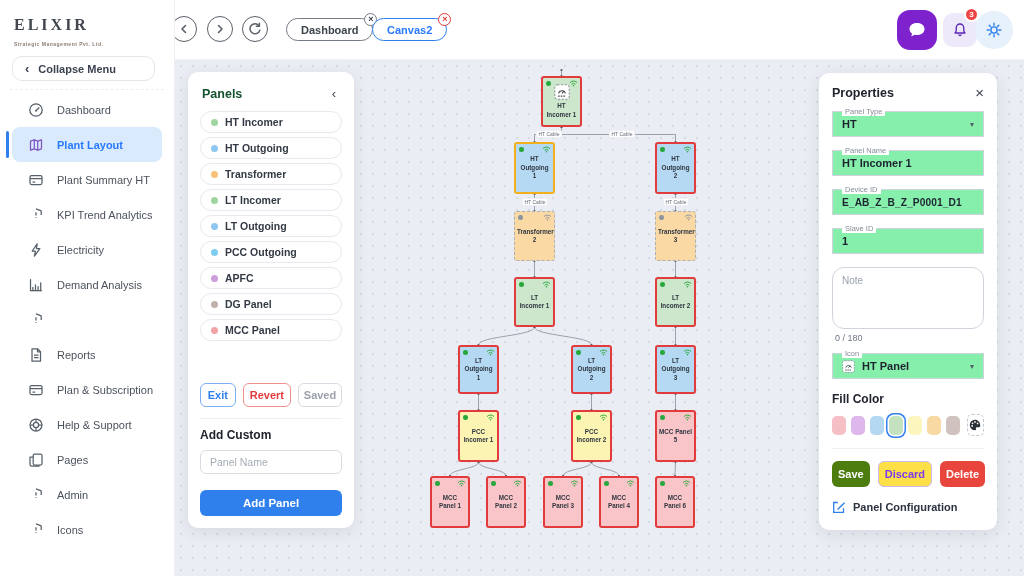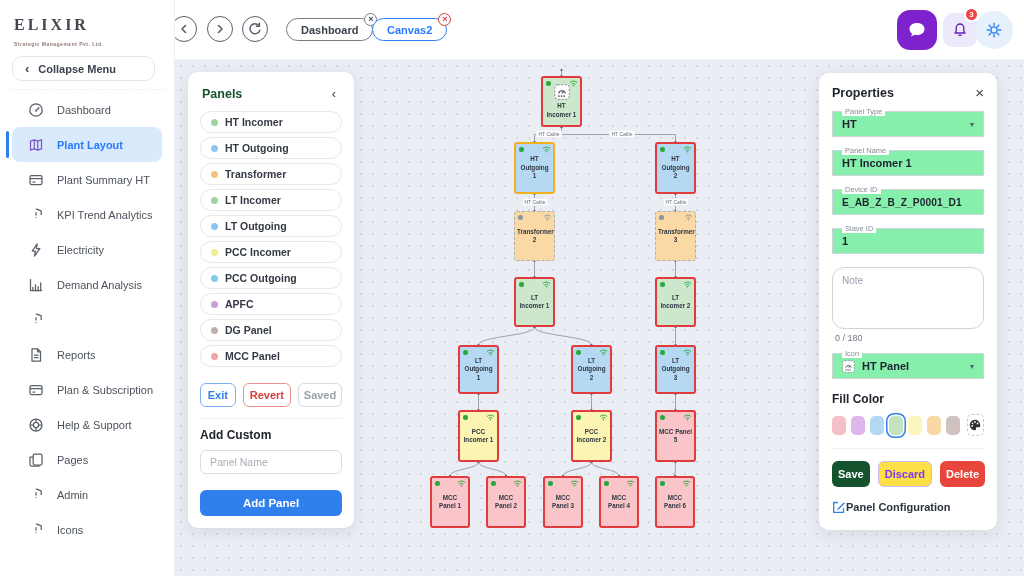--- a/index.html
+++ b/index.html
@@ -114,24 +114,24 @@
   .fill-label{font-size:12px;font-weight:700;color:#20242e;margin:2px 0 8px 0}
   .swatch-row{display:flex;align-items:center;gap:4.5px;margin-bottom:12px}
   .swatch{width:19px;height:19px;border-radius:5px;cursor:pointer}
   .swatch.selected{box-shadow:0 0 0 1.5px #fff,0 0 0 3px #2f80ed}
   .palette-btn{width:22px;height:22px;border:1px dashed #c3c9d2;border-radius:5px;background:#fff;margin-left:2px;
     display:flex;align-items:center;justify-content:center;cursor:pointer}
   .props-hr{border:none;border-top:1px solid #eef0f3;margin:2px 0 12px 0}
   .props-btns{display:flex;gap:8px;margin-bottom:13px}
   .p-btn{height:26px;border-radius:6px;font-size:11px;font-weight:700;display:flex;align-items:center;
     justify-content:center;cursor:pointer}
-  .btn-save{width:47px;background:#14532d;color:#fff;border:none}
+  .btn-save{width:47px;background:#4d7c0f;color:#fff;border:none}
   .btn-discard{width:58px;background:#fde047;border:1.2px solid #cbb9f2;color:#7c3aed}
   .btn-delete{width:52px;background:#e8453c;color:#fff;border:none}
-  .panel-config{display:flex;align-items:center;font-size:11px;font-weight:700;color:#2b3340;cursor:pointer}
+  .panel-config{display:flex;align-items:center;gap:7px;font-size:11px;font-weight:700;color:#2b3340;cursor:pointer}
 </style>
 </head>
 <body>
 
 <div class="main-bg"></div>
 <svg id="edge-layer">
     <path d="M561.5 127 L561.5 134.5 L534.5 134.5 L534.5 142" fill="none" stroke="#9aa2ac" stroke-width="1"></path>
     <circle cx="561.5" cy="127" r="1.1" fill="#53575c"></circle>
     <circle cx="534.5" cy="142" r="1.1" fill="#53575c"></circle>
     <path d="M561.5 127 L561.5 134.5 L675.5 134.5 L675.5 142" fill="none" stroke="#9aa2ac" stroke-width="1"></path>
@@ -610,24 +610,20 @@
       </div>
       <div class="pal-item">
         <span class="pal-dot" style="background:#9fd4a0"></span>
         <span>LT Incomer</span>
       </div>
       <div class="pal-item">
         <span class="pal-dot" style="background:#8fc6f0"></span>
         <span>LT Outgoing</span>
       </div>
       <div class="pal-item">
-        <span class="pal-dot" style="background:#f3ec92"></span>
-        <span>PCC Incomer</span>
-      </div>
-      <div class="pal-item">
         <span class="pal-dot" style="background:#7fcdee"></span>
         <span>PCC Outgoing</span>
       </div>
       <div class="pal-item">
         <span class="pal-dot" style="background:#cd9ddc"></span>
         <span>APFC</span>
       </div>
       <div class="pal-item">
         <span class="pal-dot" style="background:#c0b0ab"></span>
         <span>DG Panel</span>

